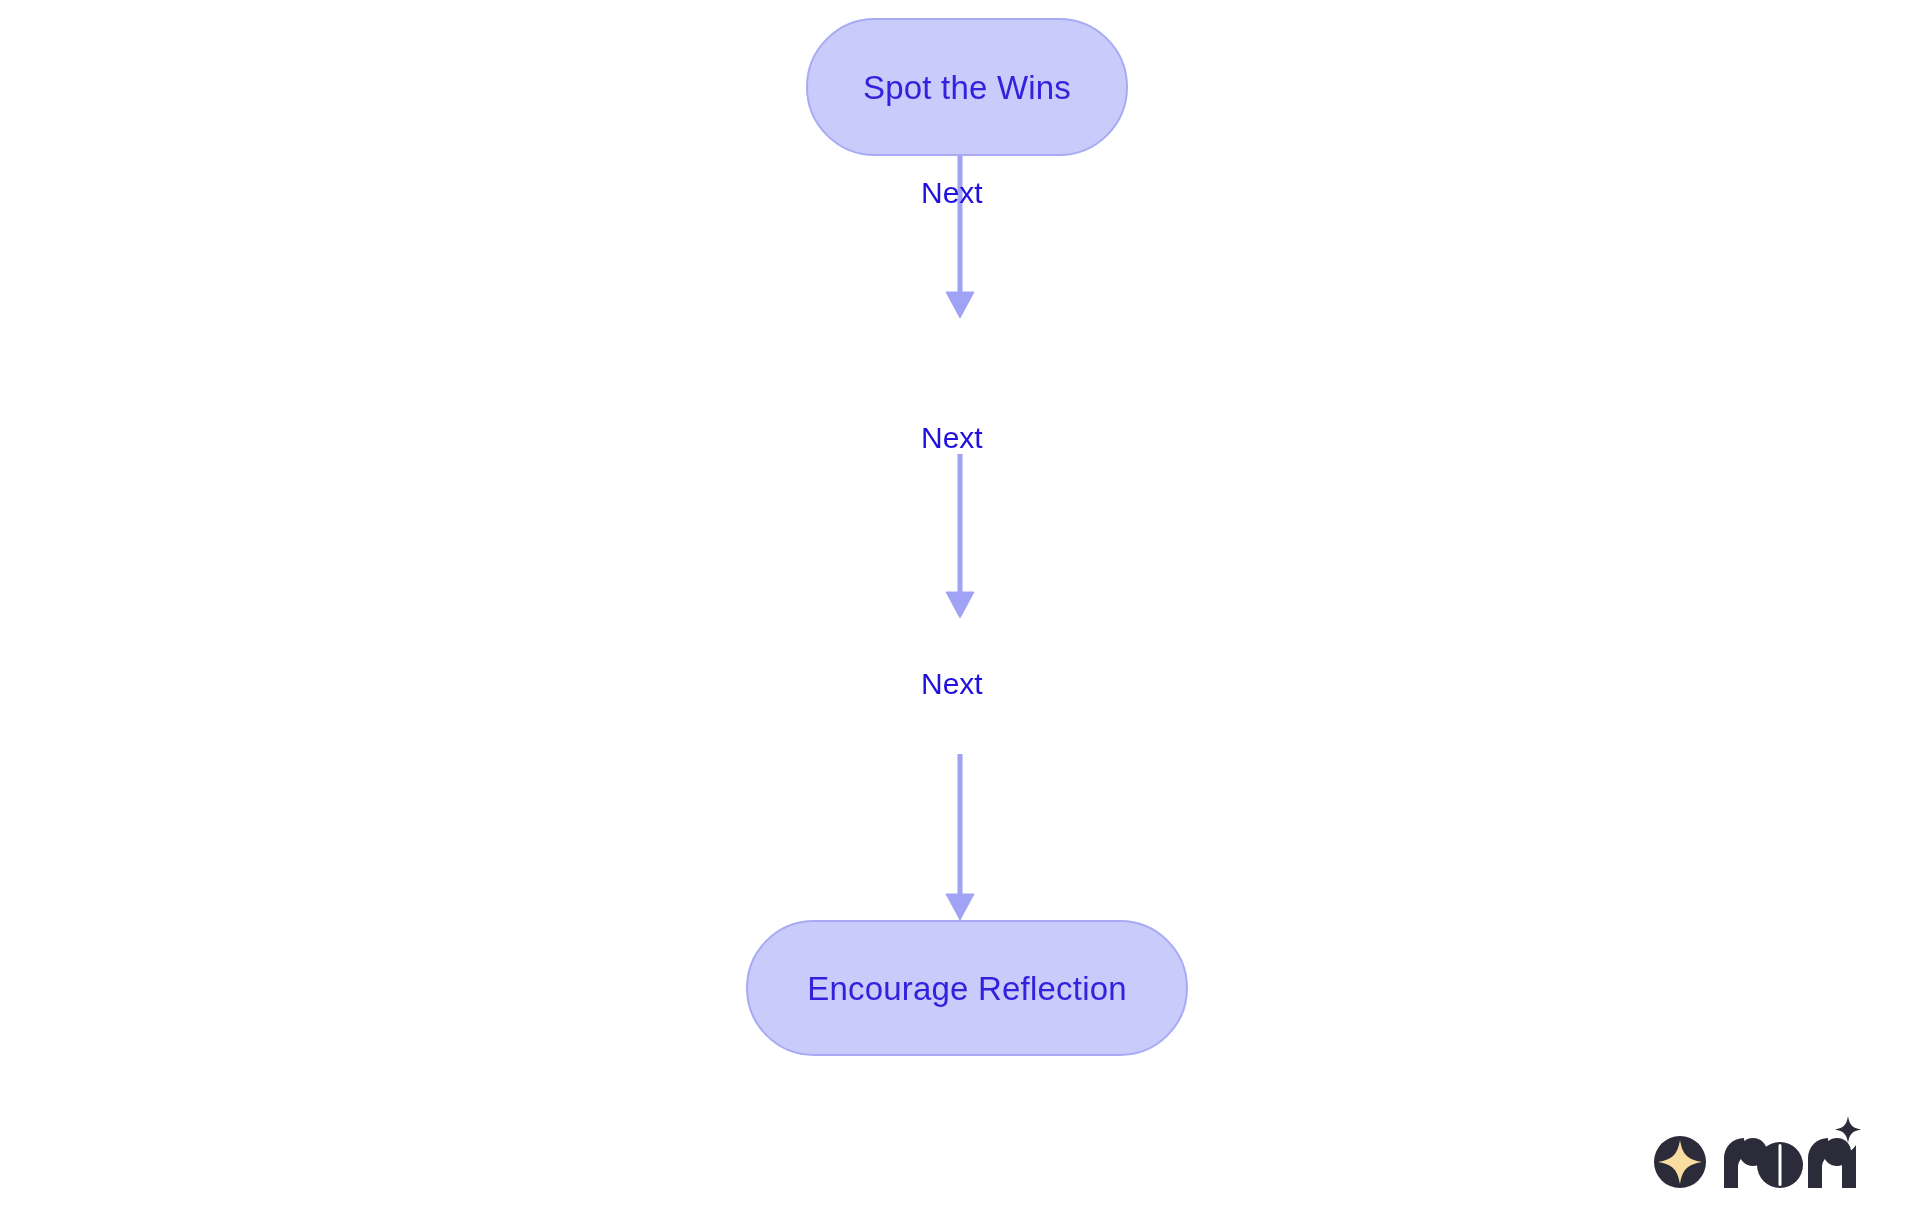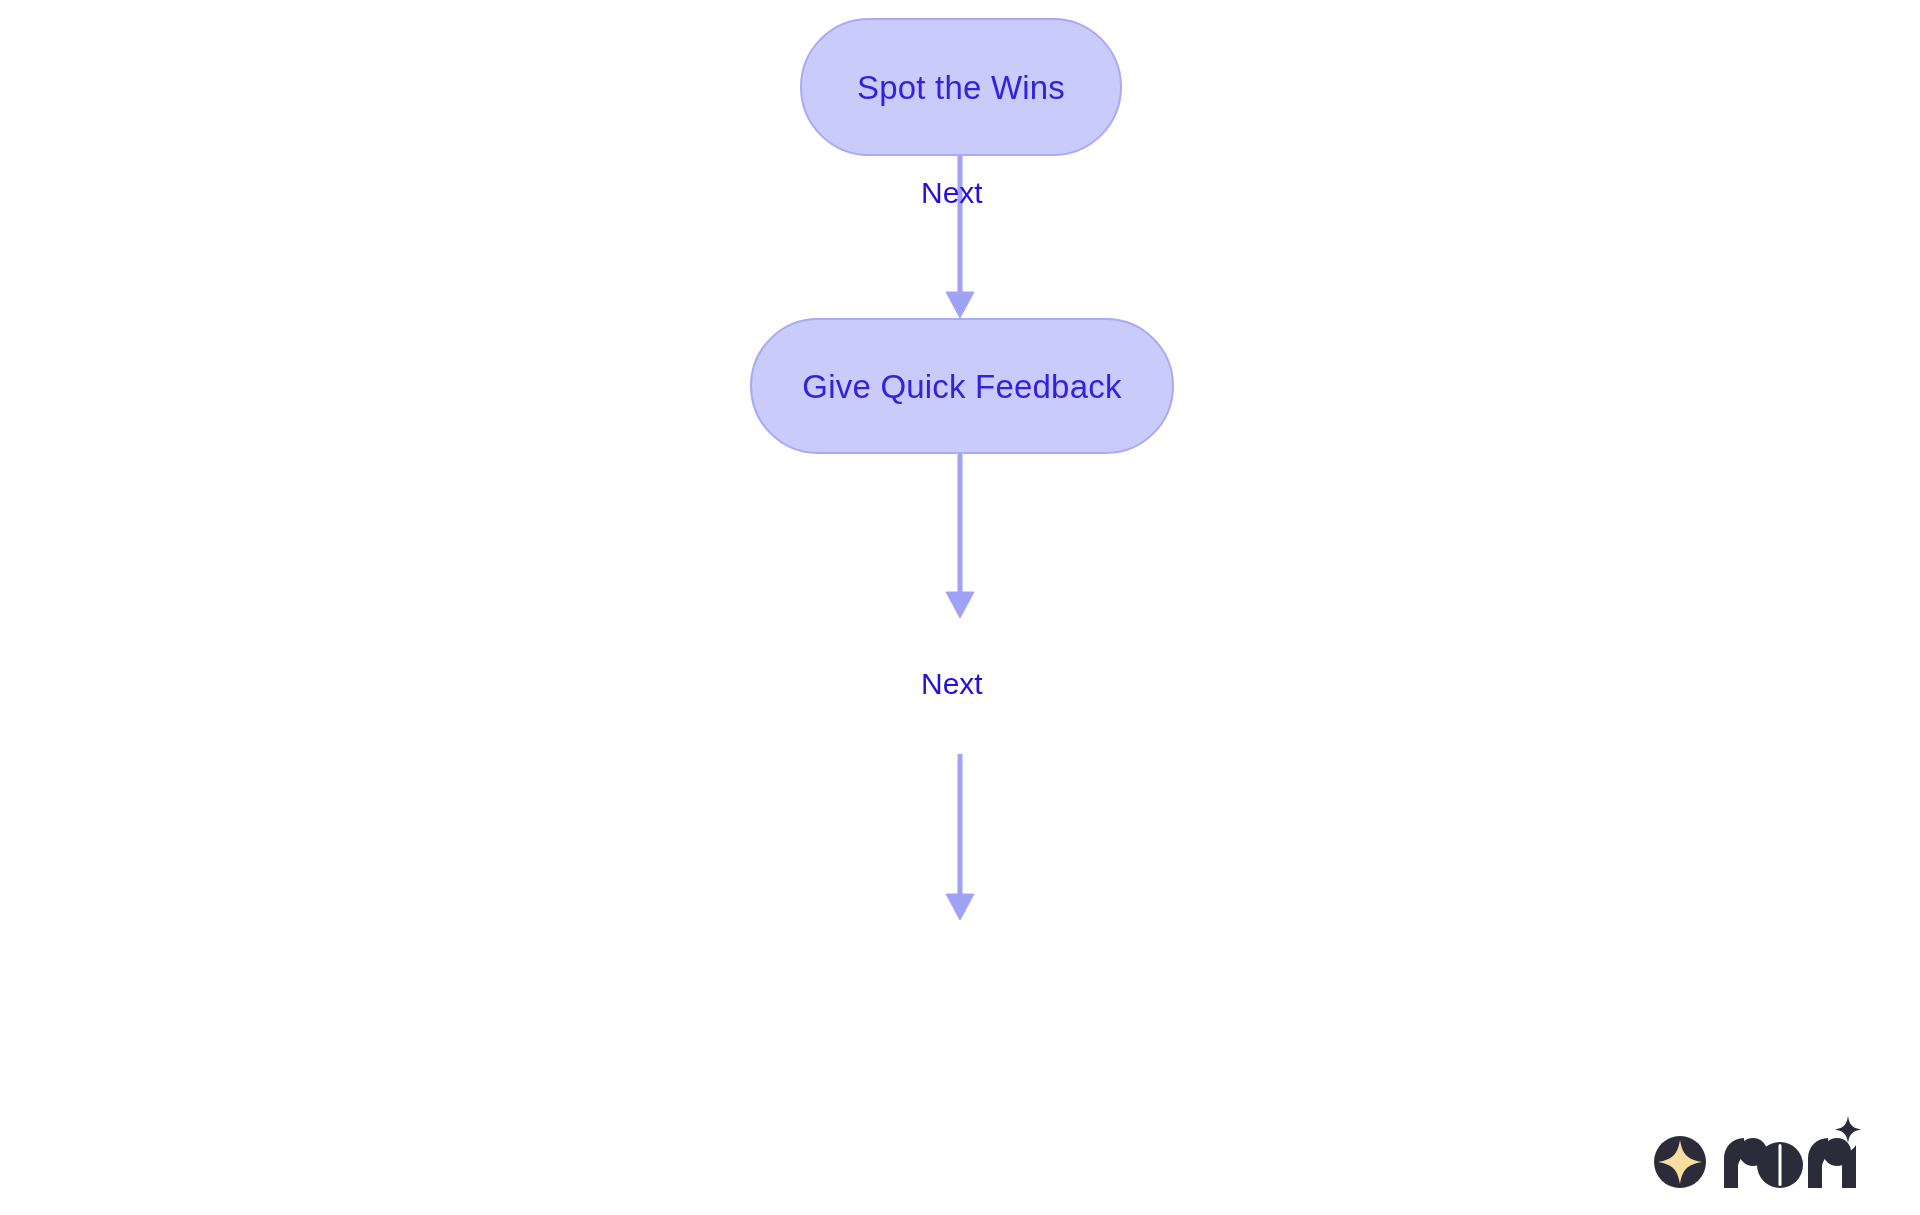--- a/index.html
+++ b/index.html
@@ -32,20 +32,21 @@
     border: 2px solid #a8aaf5;
     border-radius: 9999px;
     display: flex;
     align-items: center;
     justify-content: center;
     color: #3322dd;
     font-family: "Liberation Sans", sans-serif;
     font-weight: 400;
     letter-spacing: 0.2px;
     white-space: nowrap;
+    margin-left: 6px;
   }
 
   .flow-node .node-label {
     display: block;
     line-height: 1;
   }
 
   #node-0 { left: 800px;  top: 18px;   width: 322px; height: 138px; font-size: 33px; }
   #node-1 { left: 750px;  top: 318px;  width: 424px; height: 136px; font-size: 33px; }
   #node-2 { left: 755px;  top: 618px;  width: 412px; height: 136px; font-size: 33px; }
@@ -103,25 +104,25 @@
   </svg>
 
   <span class="edge-label" id="edge-label-0">Next</span>
   <span class="edge-label" id="edge-label-1">Next</span>
   <span class="edge-label" id="edge-label-2">Next</span>
 
   <div class="flow-node" id="node-0">
     <span class="node-label">Spot the Wins</span>
   </div>
 
-  <div class="flow-node" id="node-1">
-    <span class="node-label">Give Quick Feedback</span>
-  </div>
 
 
+  <div class="flow-node" id="node-3">
+    <span class="node-label">Encourage Reflection</span>
+  </div>
 
   <svg id="brand-logo" viewBox="0 0 210 86" xmlns="http://www.w3.org/2000/svg">
 
     <circle cx="28" cy="50" r="26" fill="#2b2b3a"></circle>
     <path d="M28 28 C30.5 42.5 35.5 47.5 50 50 C35.5 52.5 30.5 57.5 28 72 C25.5 57.5 20.5 52.5 6 50 C20.5 47.5 25.5 42.5 28 28 Z" fill="#f8dca0"></path>
 
     <g fill="#2b2b3a">
       <path d="M72 76 L72 46 A20 20 0 0 1 92 26 L92 44 A14 14 0 0 0 86 54 L86 76 Z"></path>
       <circle cx="101" cy="40" r="14"></circle>
     </g>

